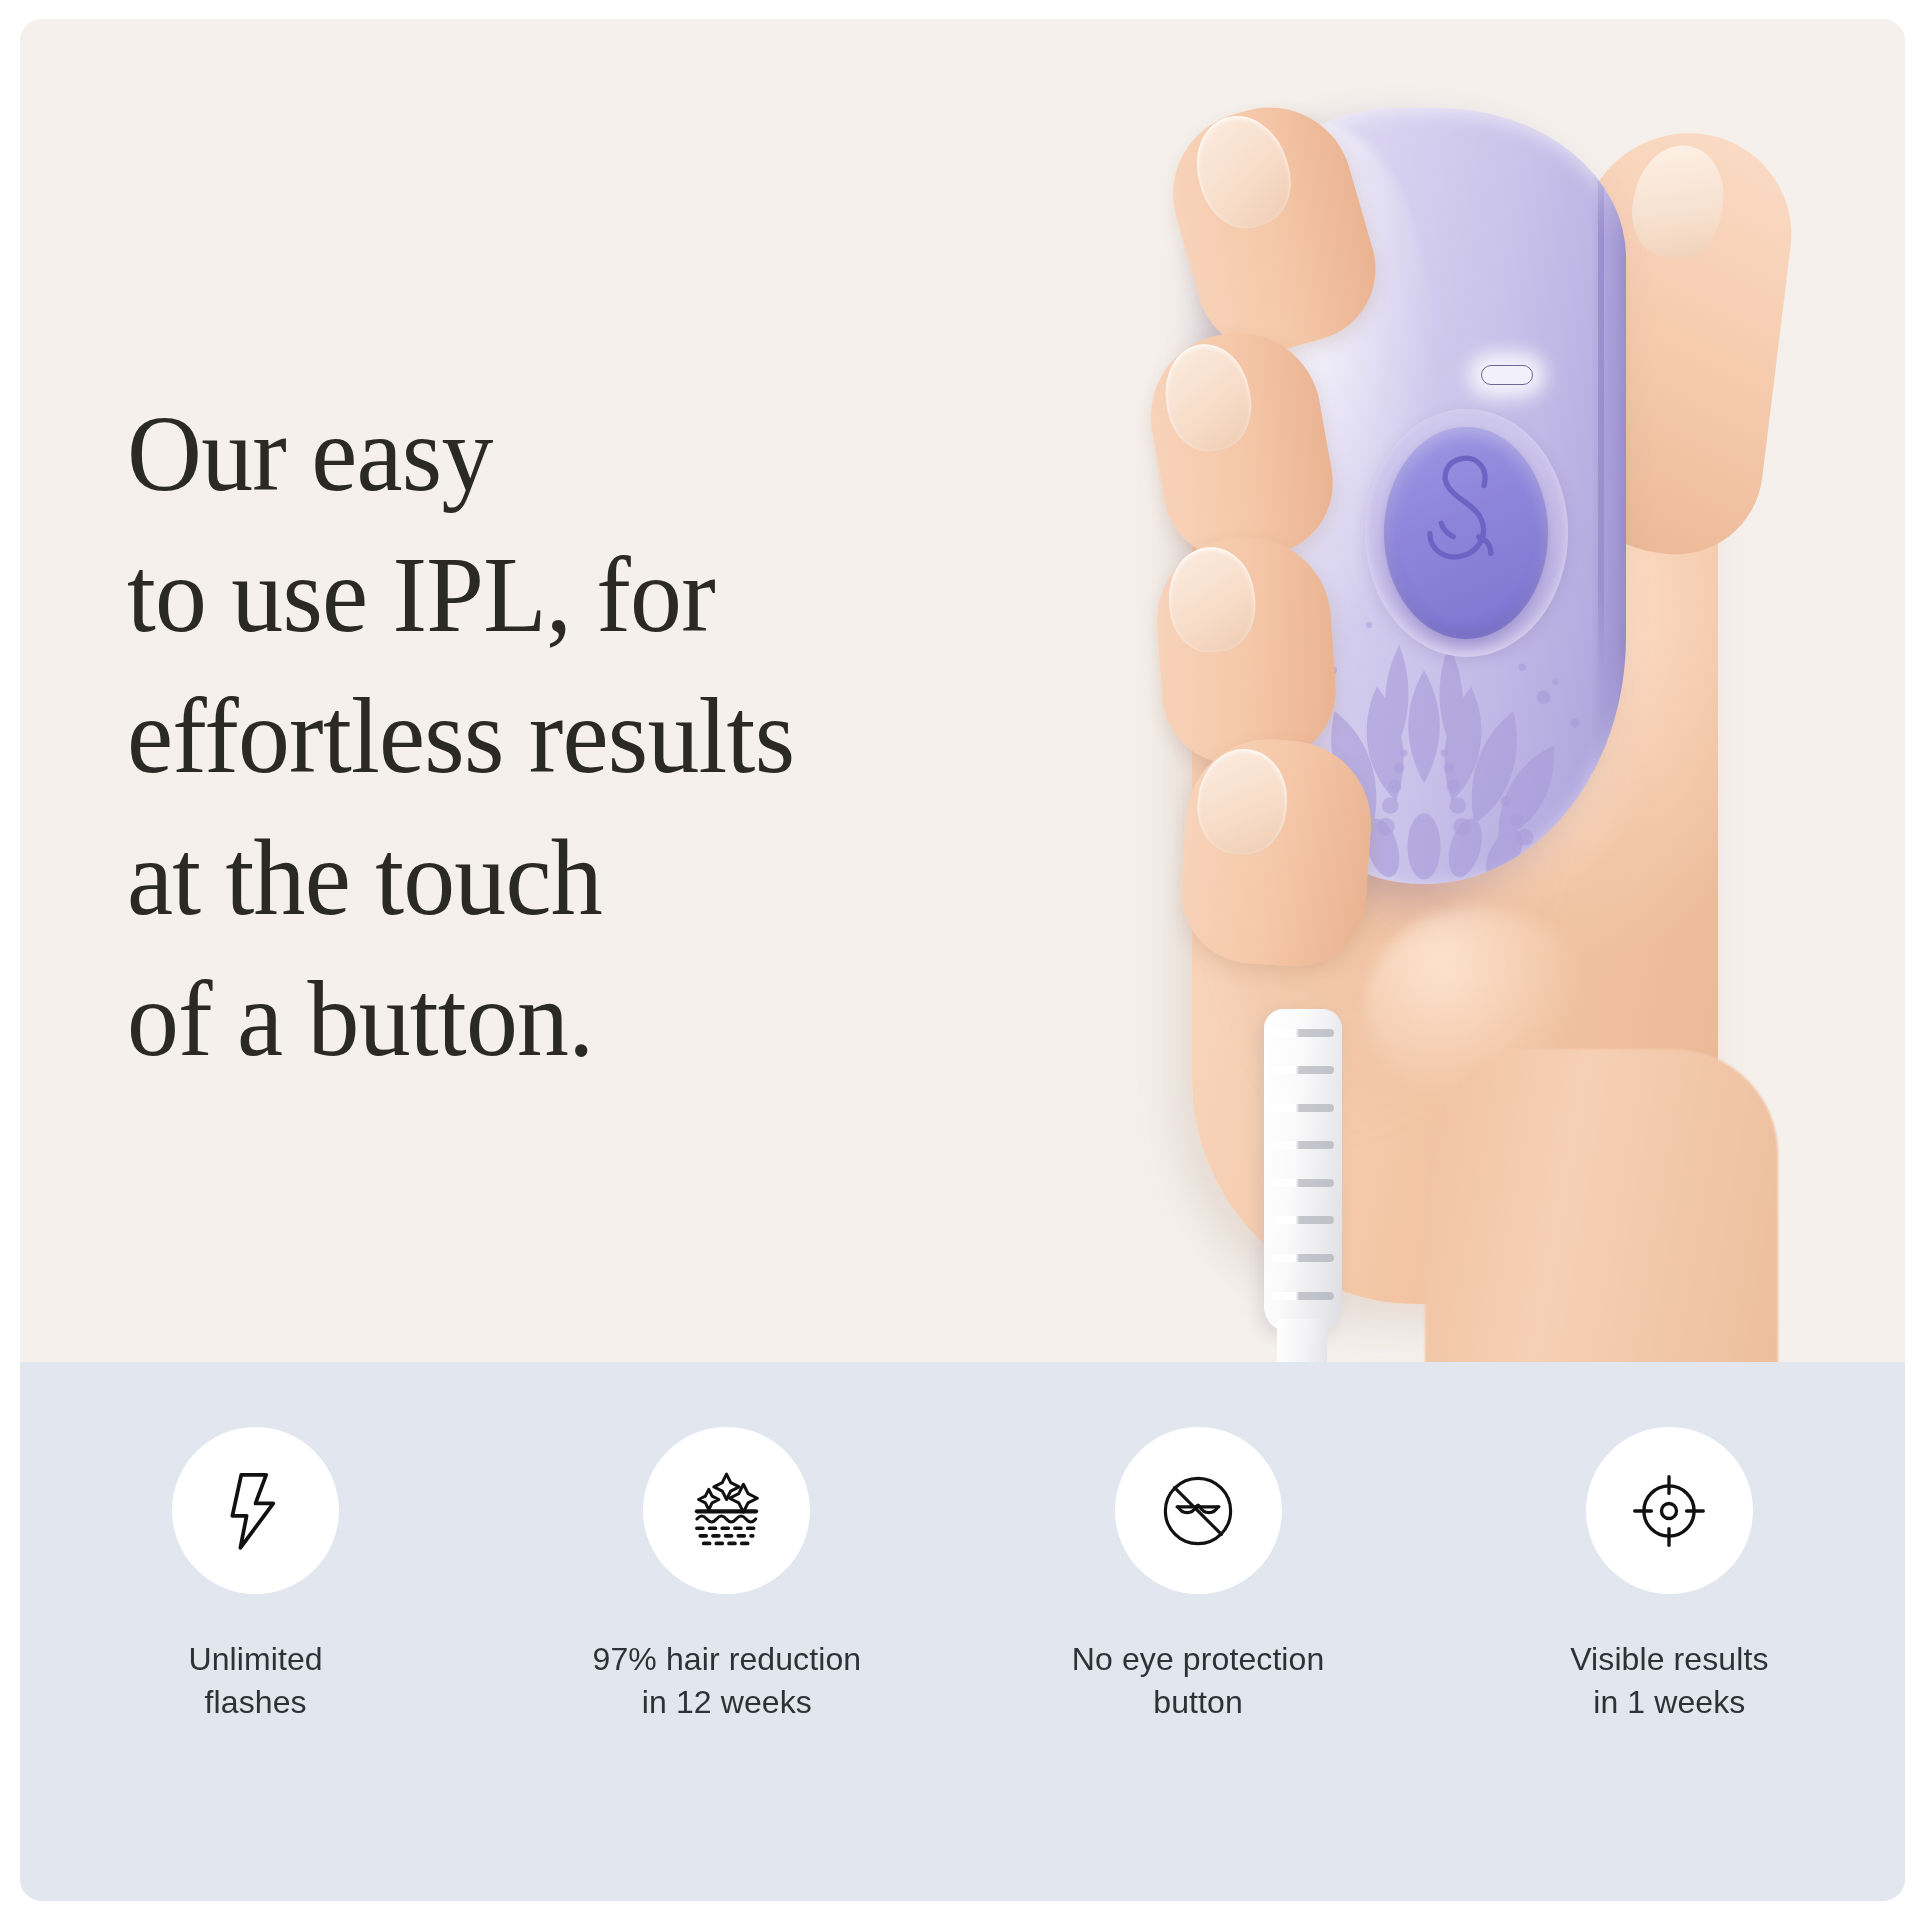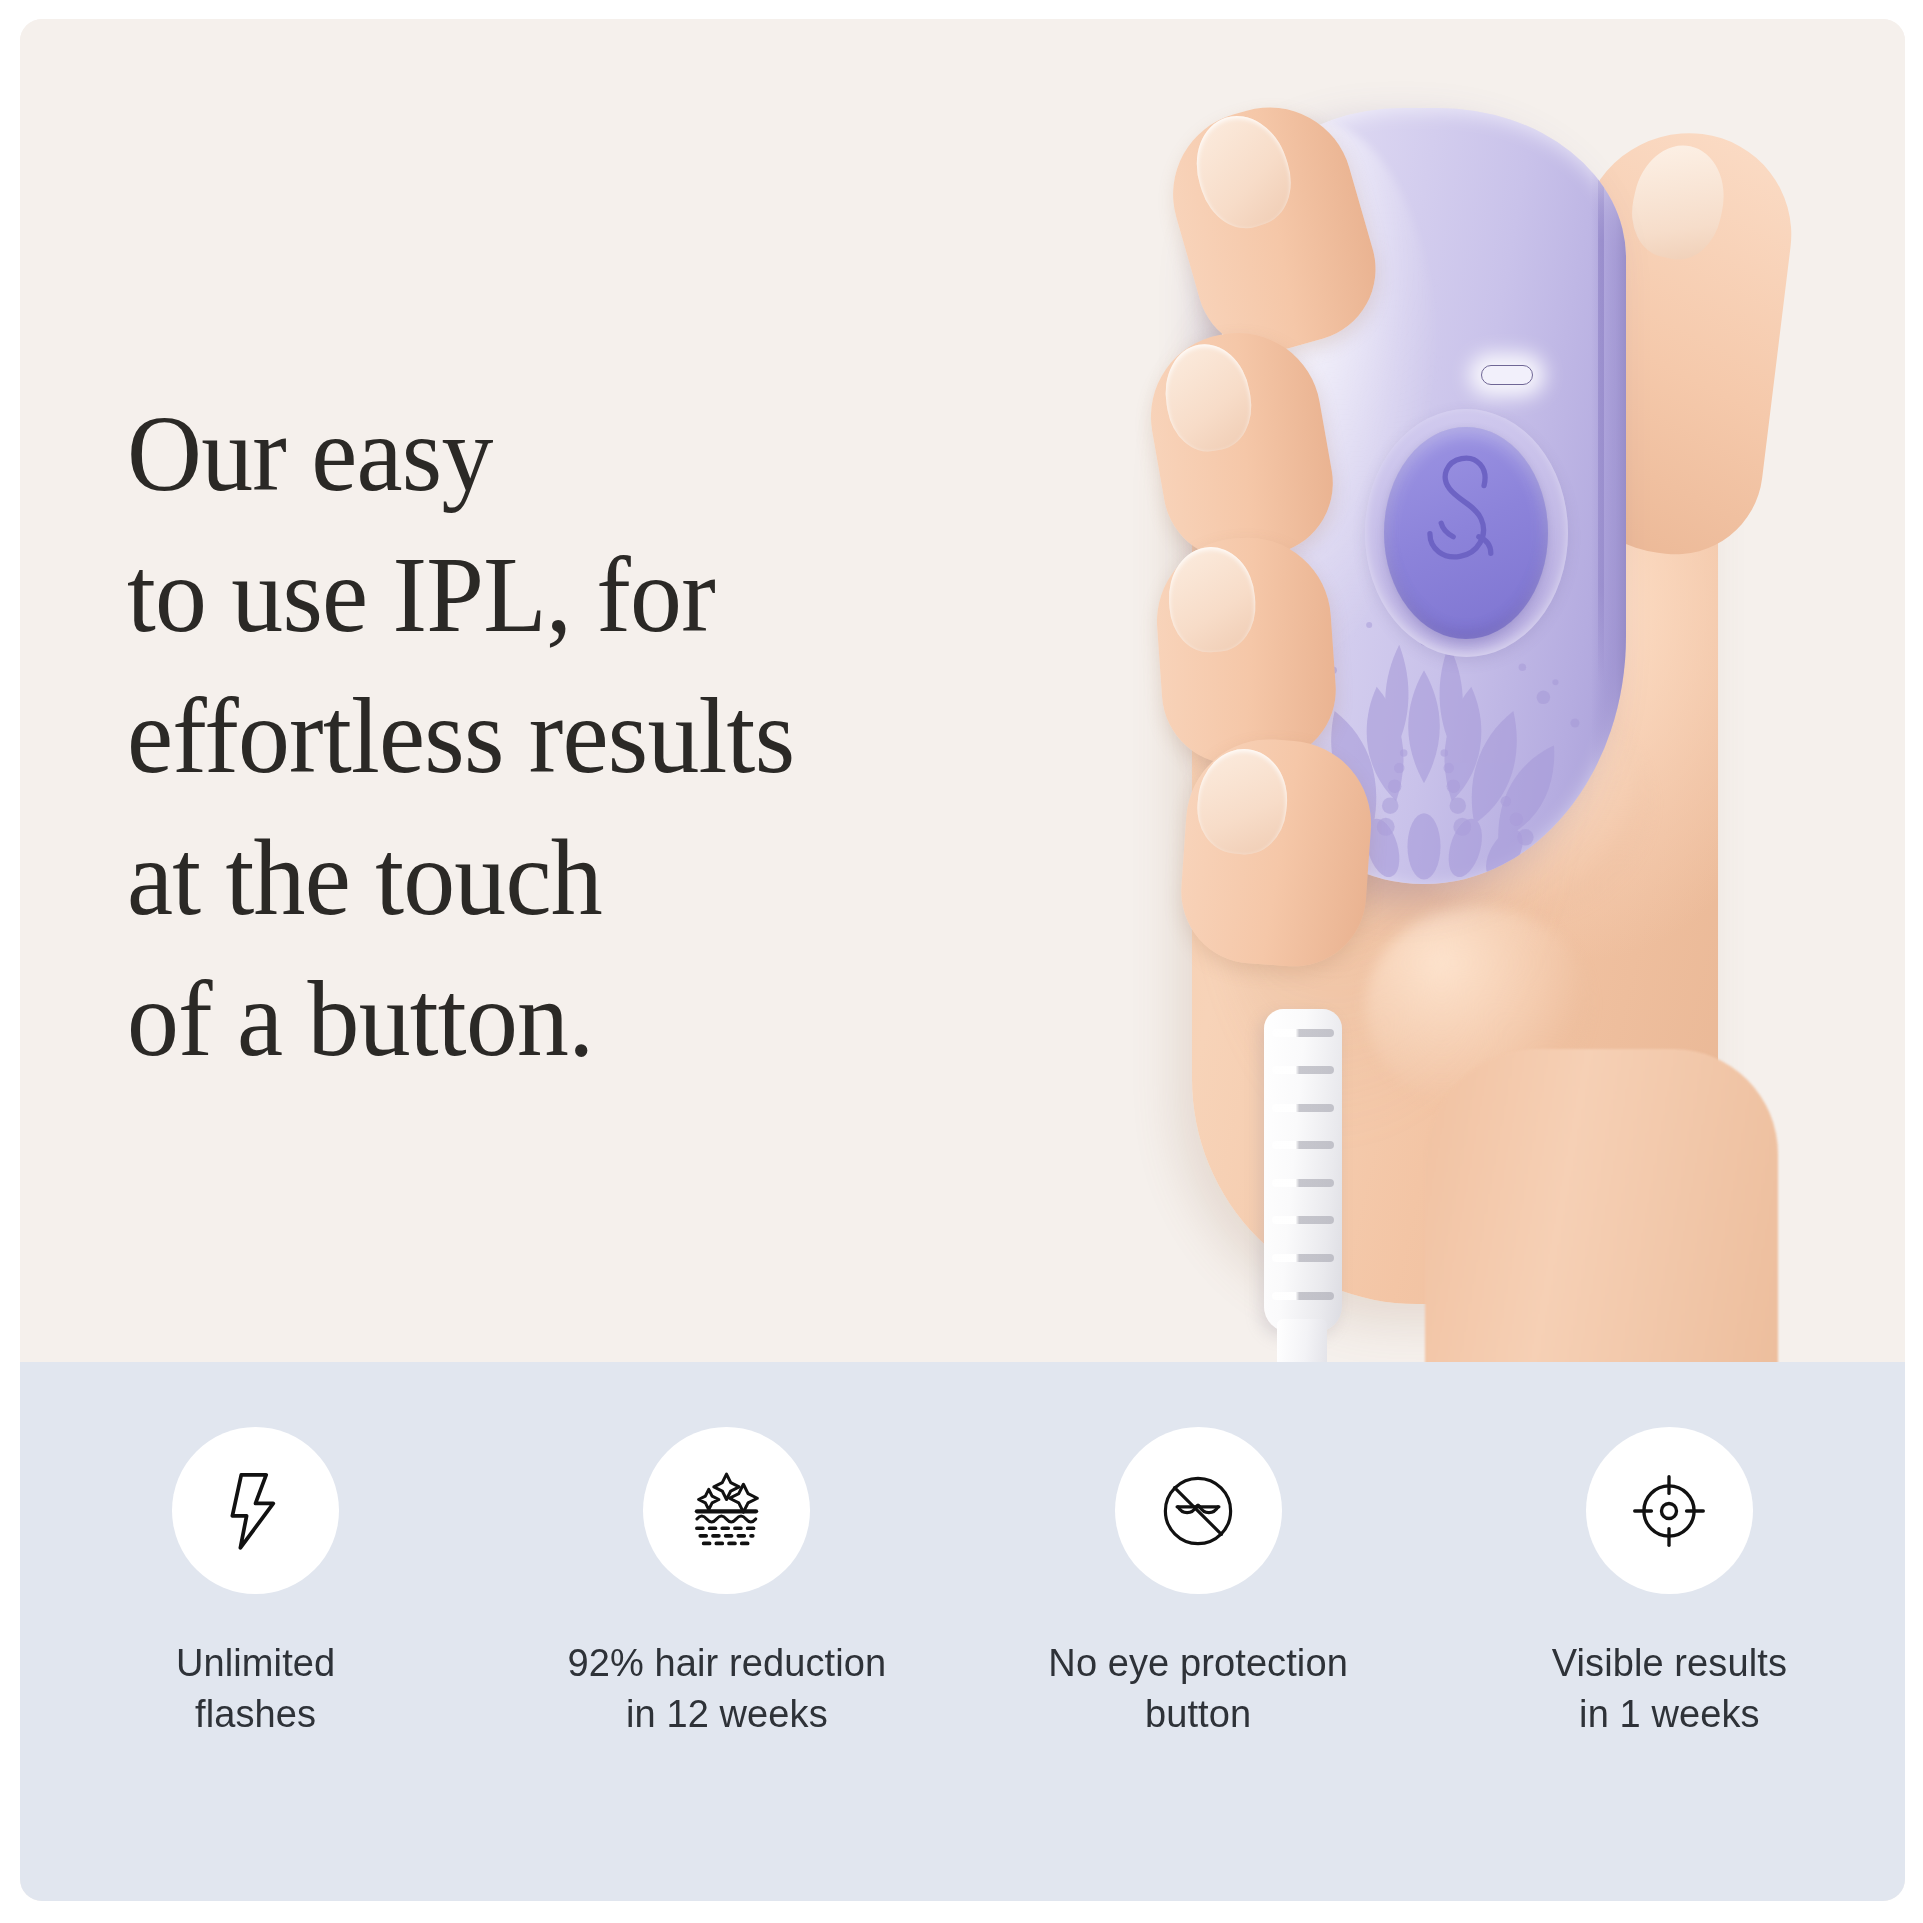--- a/index.html
+++ b/index.html
@@ -243,21 +243,21 @@
   }
   .bubble{
     width:167px;height:167px;
     border-radius:50%;
     background:#FFFFFF;
     display:flex;align-items:center;justify-content:center;
   }
   .bubble svg{display:block;}
   .flabel{
     margin-top:44px;
-    font-size:38px;
+    font-size:32px;
     line-height:1.34;
     color:#2E3238;
     text-align:center;
     letter-spacing:0.1px;
     white-space:pre-line;
   }
 </style>
 </head>
 <body>
 
@@ -409,21 +409,21 @@
             <path d="M20 65 q5.8 -7 11.6 0 t11.6 0 t11.6 0 t11.6 0 t11.6 0 t11.6 0"></path>
 
             <g stroke-width="4.4" stroke-dasharray="7 8">
               <line x1="20" y1="76" x2="90" y2="76"></line>
               <line x1="24" y1="85" x2="86" y2="85"></line>
               <line x1="28" y1="94" x2="82" y2="94"></line>
             </g>
           </g>
         </svg>
       </div>
-      <div class="flabel">92% hair reduction
+      <div class="flabel">97% hair reduction
 in 12 weeks</div>
     </div>
 
     <div class="feature">
       <div class="bubble">
         <svg width="92" height="92" viewBox="0 0 110 110">
           <g fill="none" stroke="#111111" stroke-width="3.8" stroke-linecap="round">
             <circle cx="55" cy="55" r="39"></circle>
             <line x1="27" y1="27" x2="83" y2="83"></line>
 

